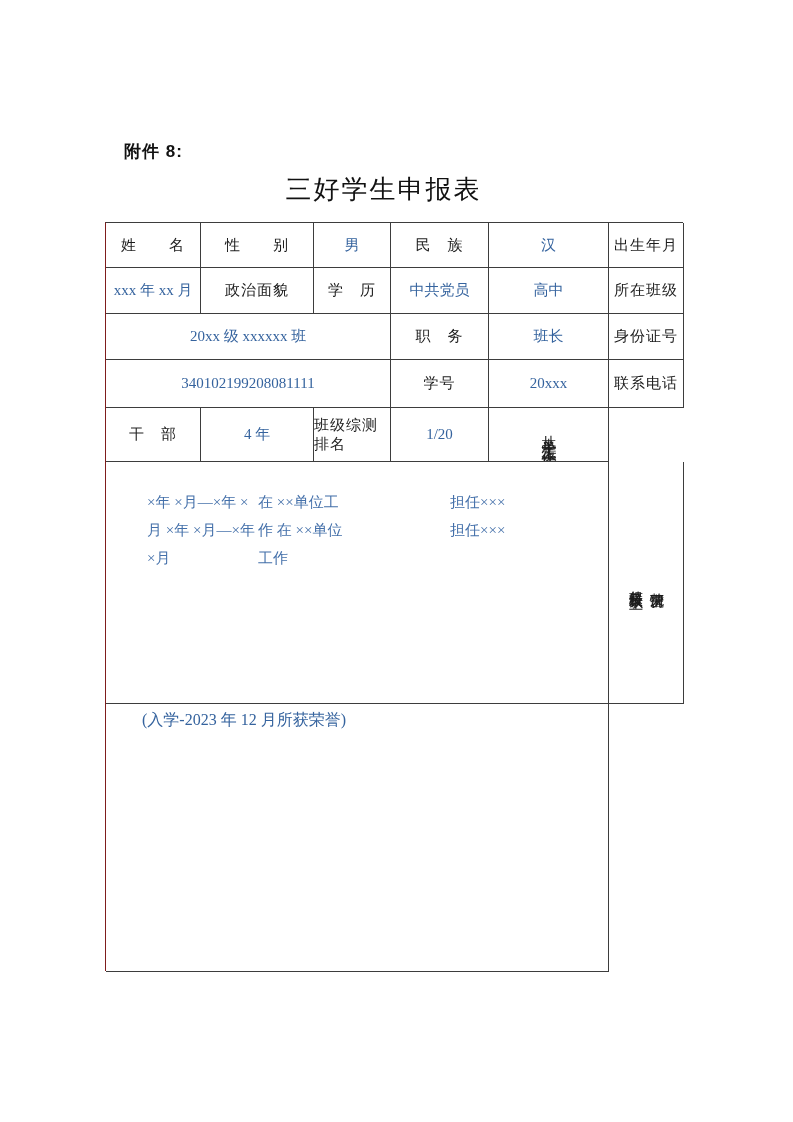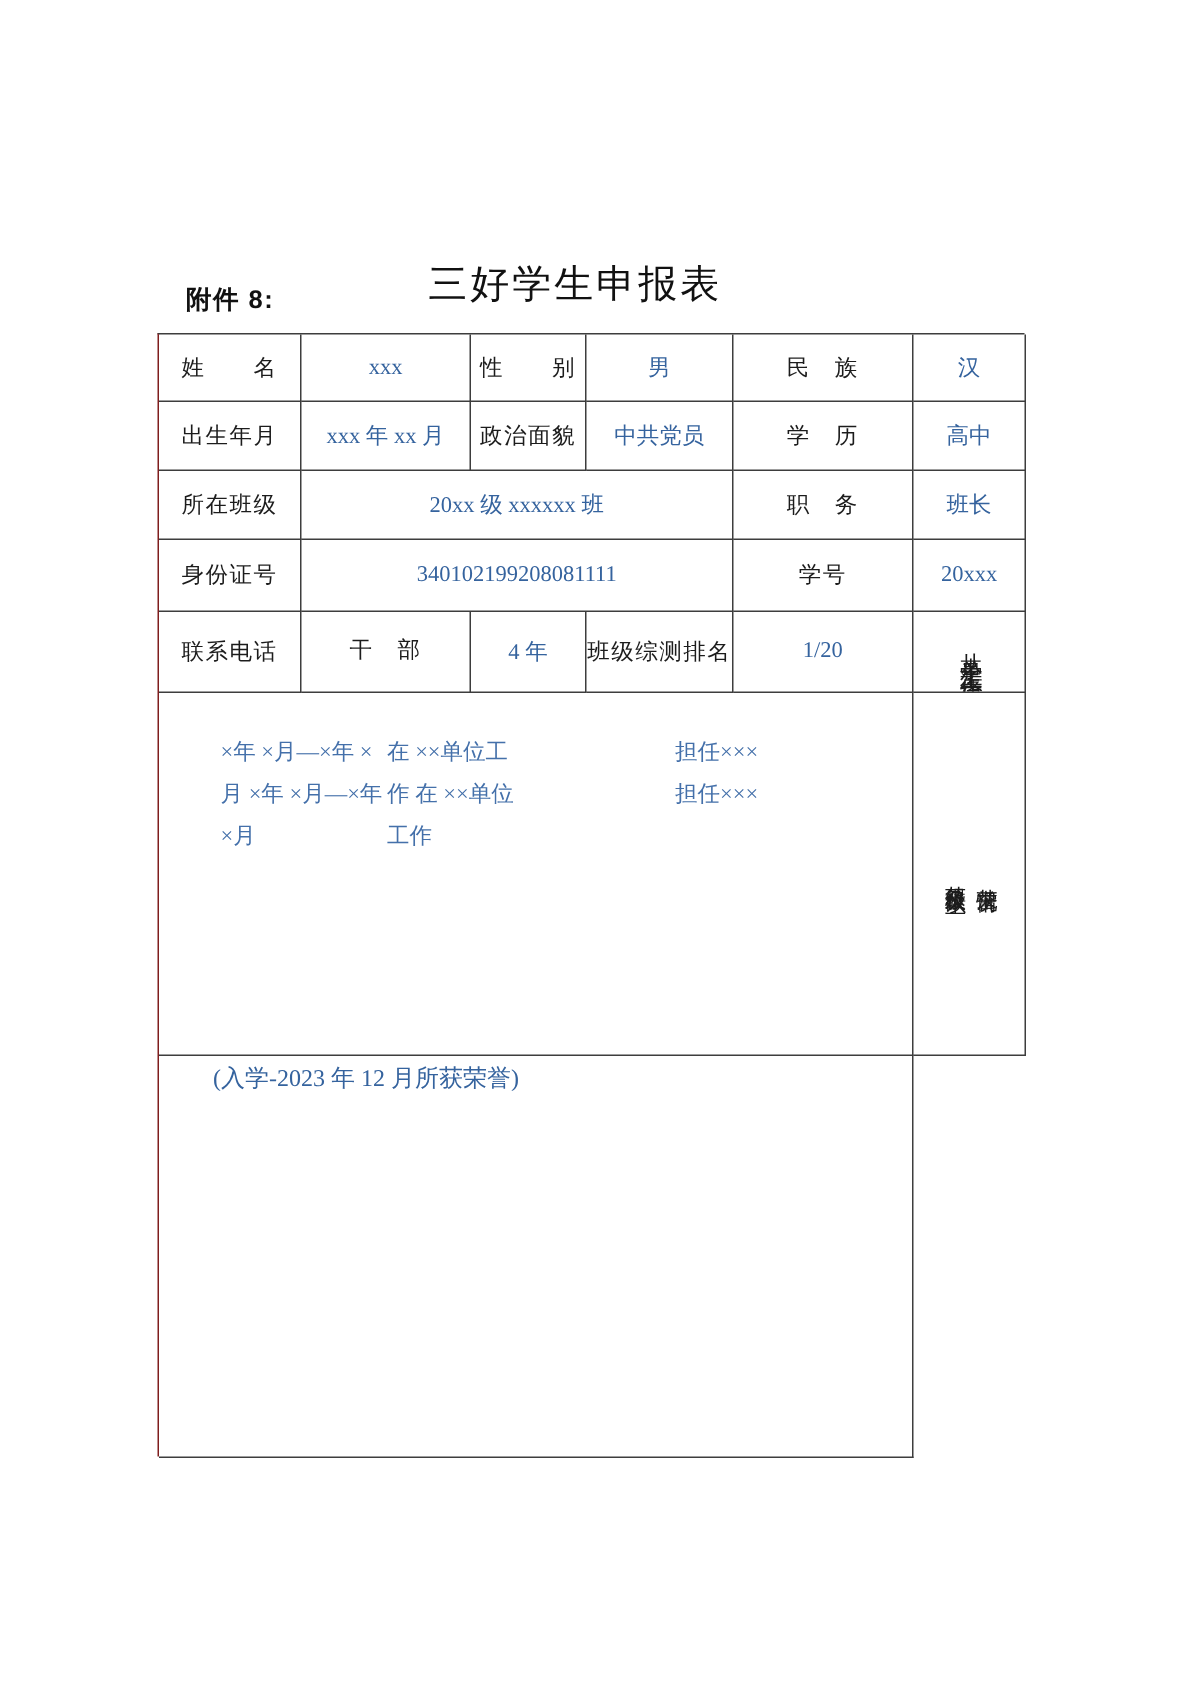--- a/index.html
+++ b/index.html
@@ -12,21 +12,20 @@
     overflow: hidden;
   }
   .attachment {
     position: absolute;
     left: 124px; top: 140px;
     font-family: "Liberation Sans", sans-serif;
     font-weight: bold;
     font-size: 17px;
     letter-spacing: 1px;
     color: #111;
-    margin-top: 48px;
   }
   .doc-title {
     position: absolute;
     left: 0; top: 172px;
     width: 767px;
     text-align: center;
     font-size: 26px;
     letter-spacing: 2px;
     color: #111;
   }
@@ -99,31 +98,30 @@
 </head>
 <body>
 
 <div class="attachment">附件 8:</div>
 
 <div class="doc-title">三好学生申报表</div>
 
 <div class="form-table">
 
   <div class="cell lbl">姓　　名</div>
-  <div class="cell val">xxx</div>
   <div class="cell lbl">性　　别</div>
   <div class="cell val">男</div>
   <div class="cell lbl">民　族</div>
   <div class="cell val">汉</div>
 
   <div class="cell lbl">出生年月</div>
   <div class="cell val">xxx 年 xx 月</div>
   <div class="cell lbl">政治面貌</div>
+  <div class="cell lbl">学　历</div>
   <div class="cell val">中共党员</div>
-  <div class="cell lbl">学　历</div>
   <div class="cell val">高中</div>
 
   <div class="cell lbl">所在班级</div>
   <div class="cell val sp3">20xx 级 xxxxxx 班</div>
   <div class="cell lbl">职　务</div>
   <div class="cell val">班长</div>
 
   <div class="cell lbl">身份证号</div>
   <div class="cell val sp3">340102199208081111</div>
   <div class="cell lbl">学号</div>

